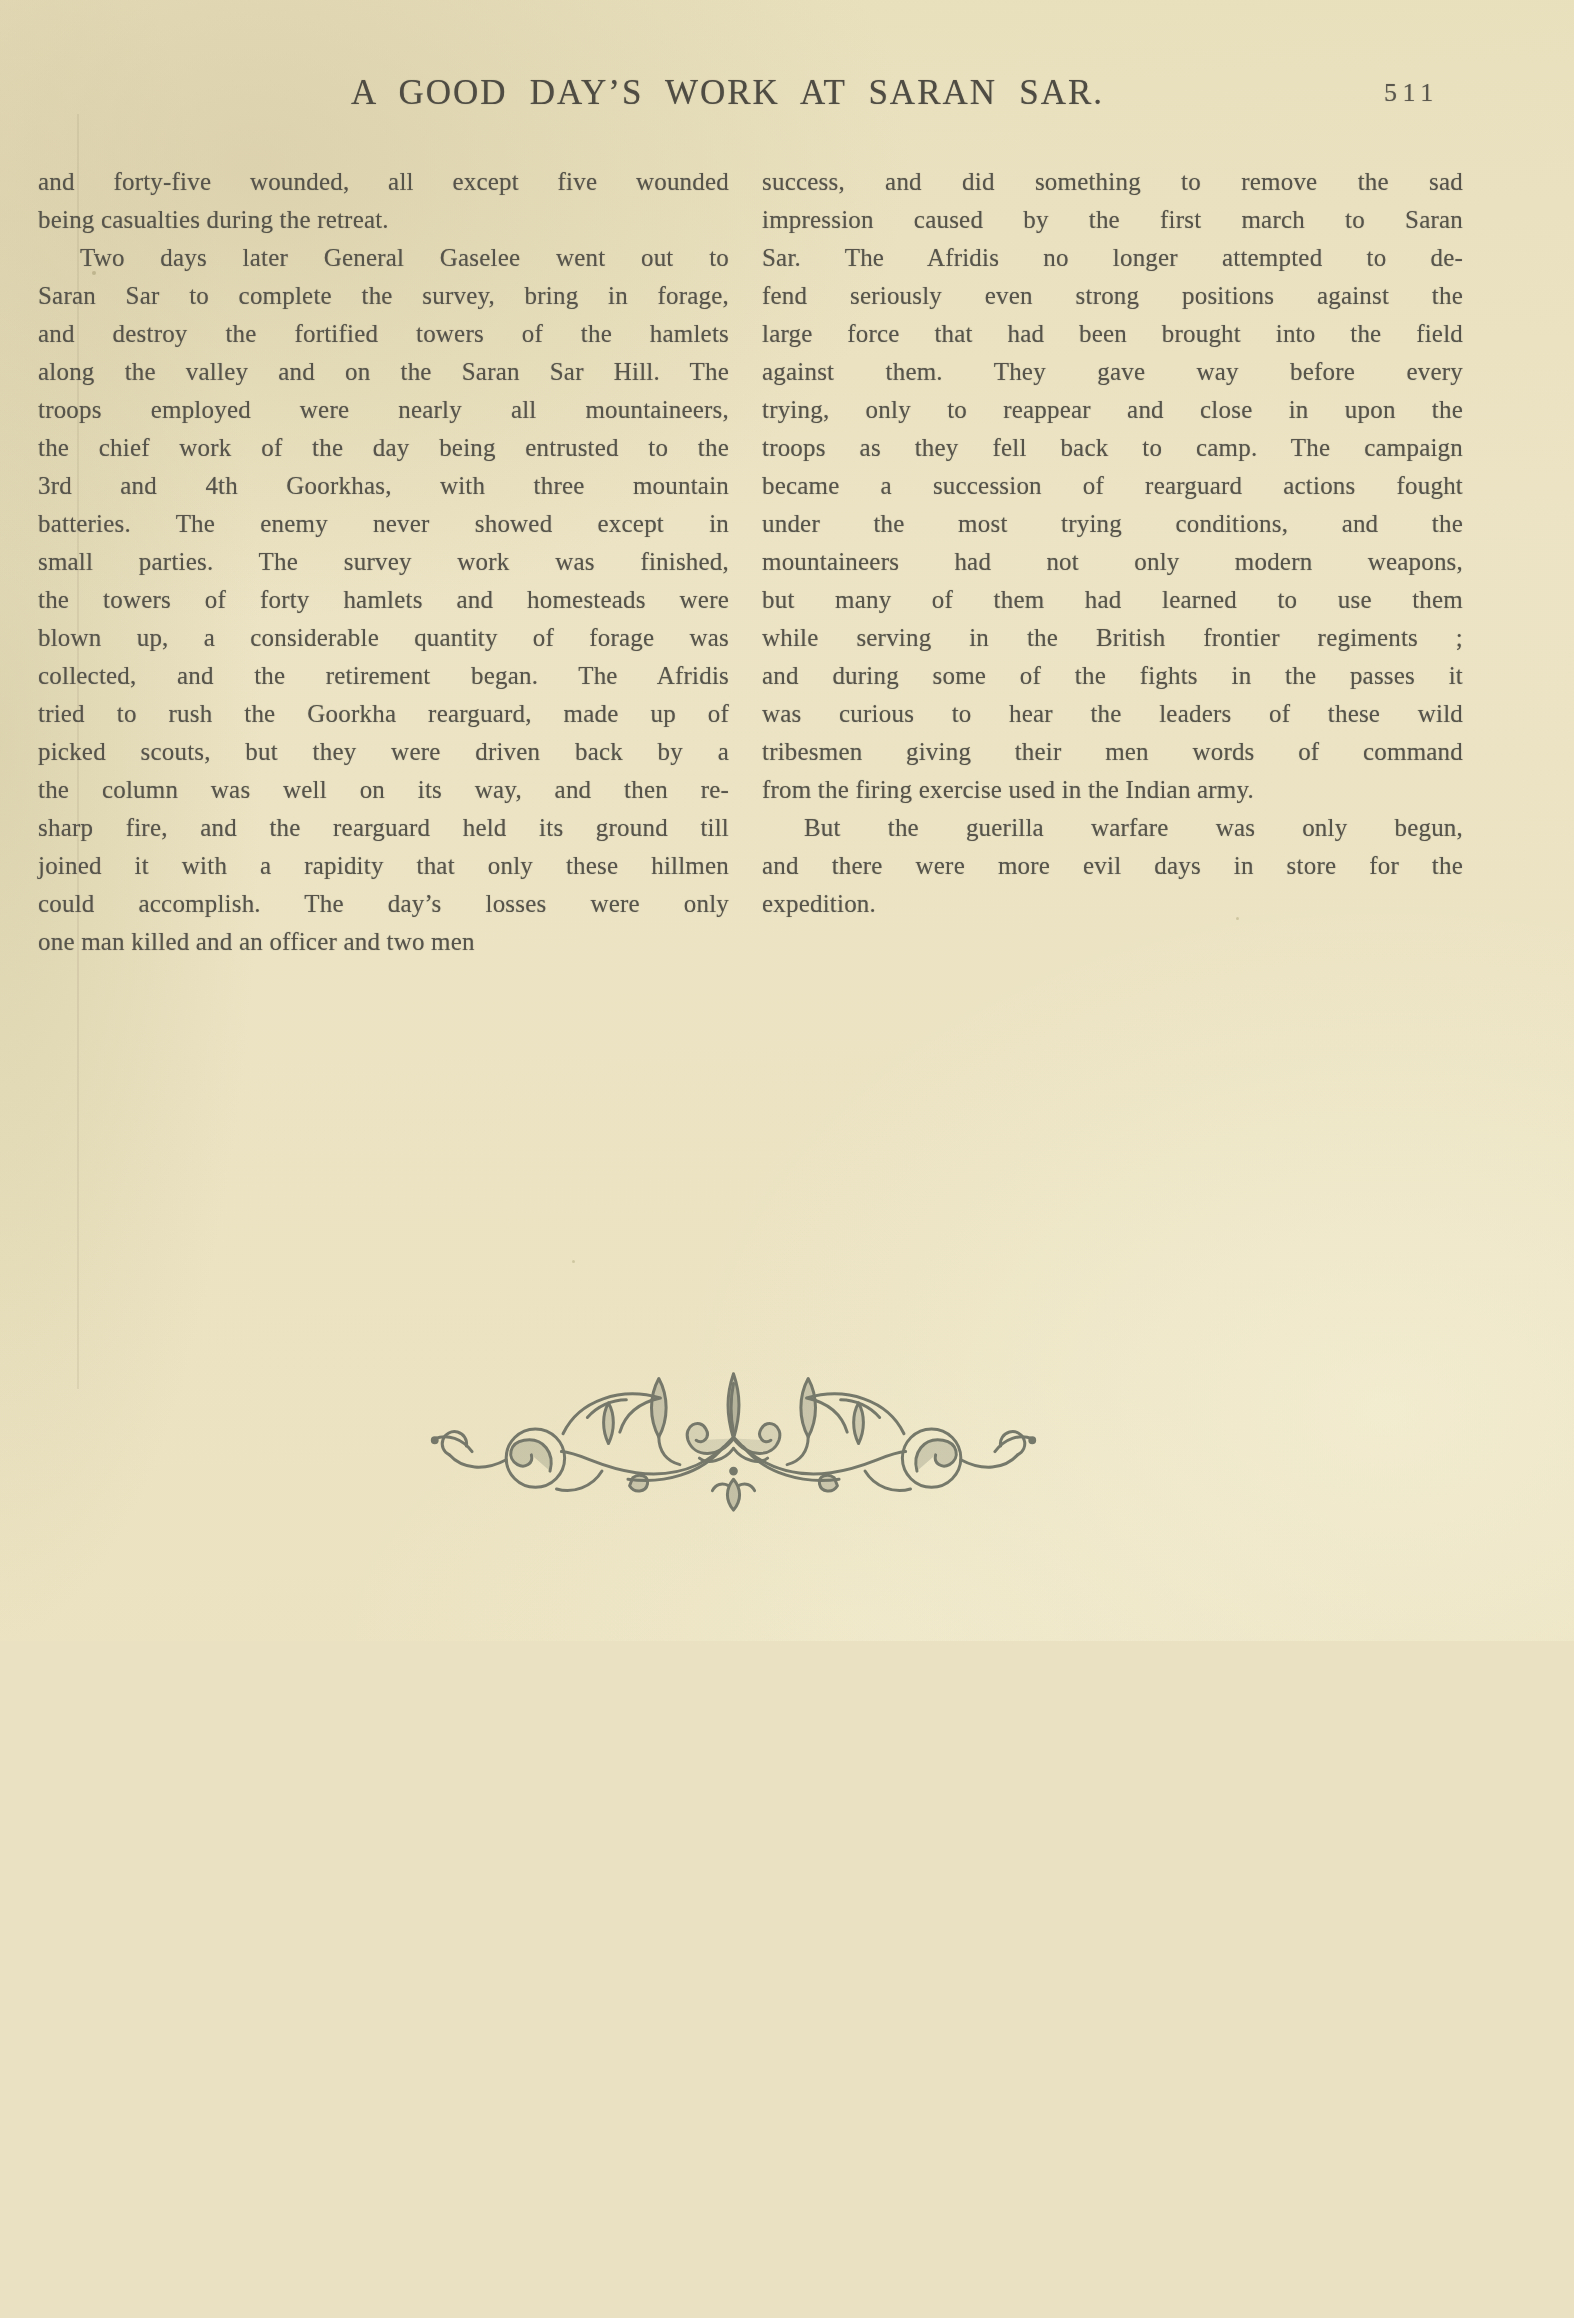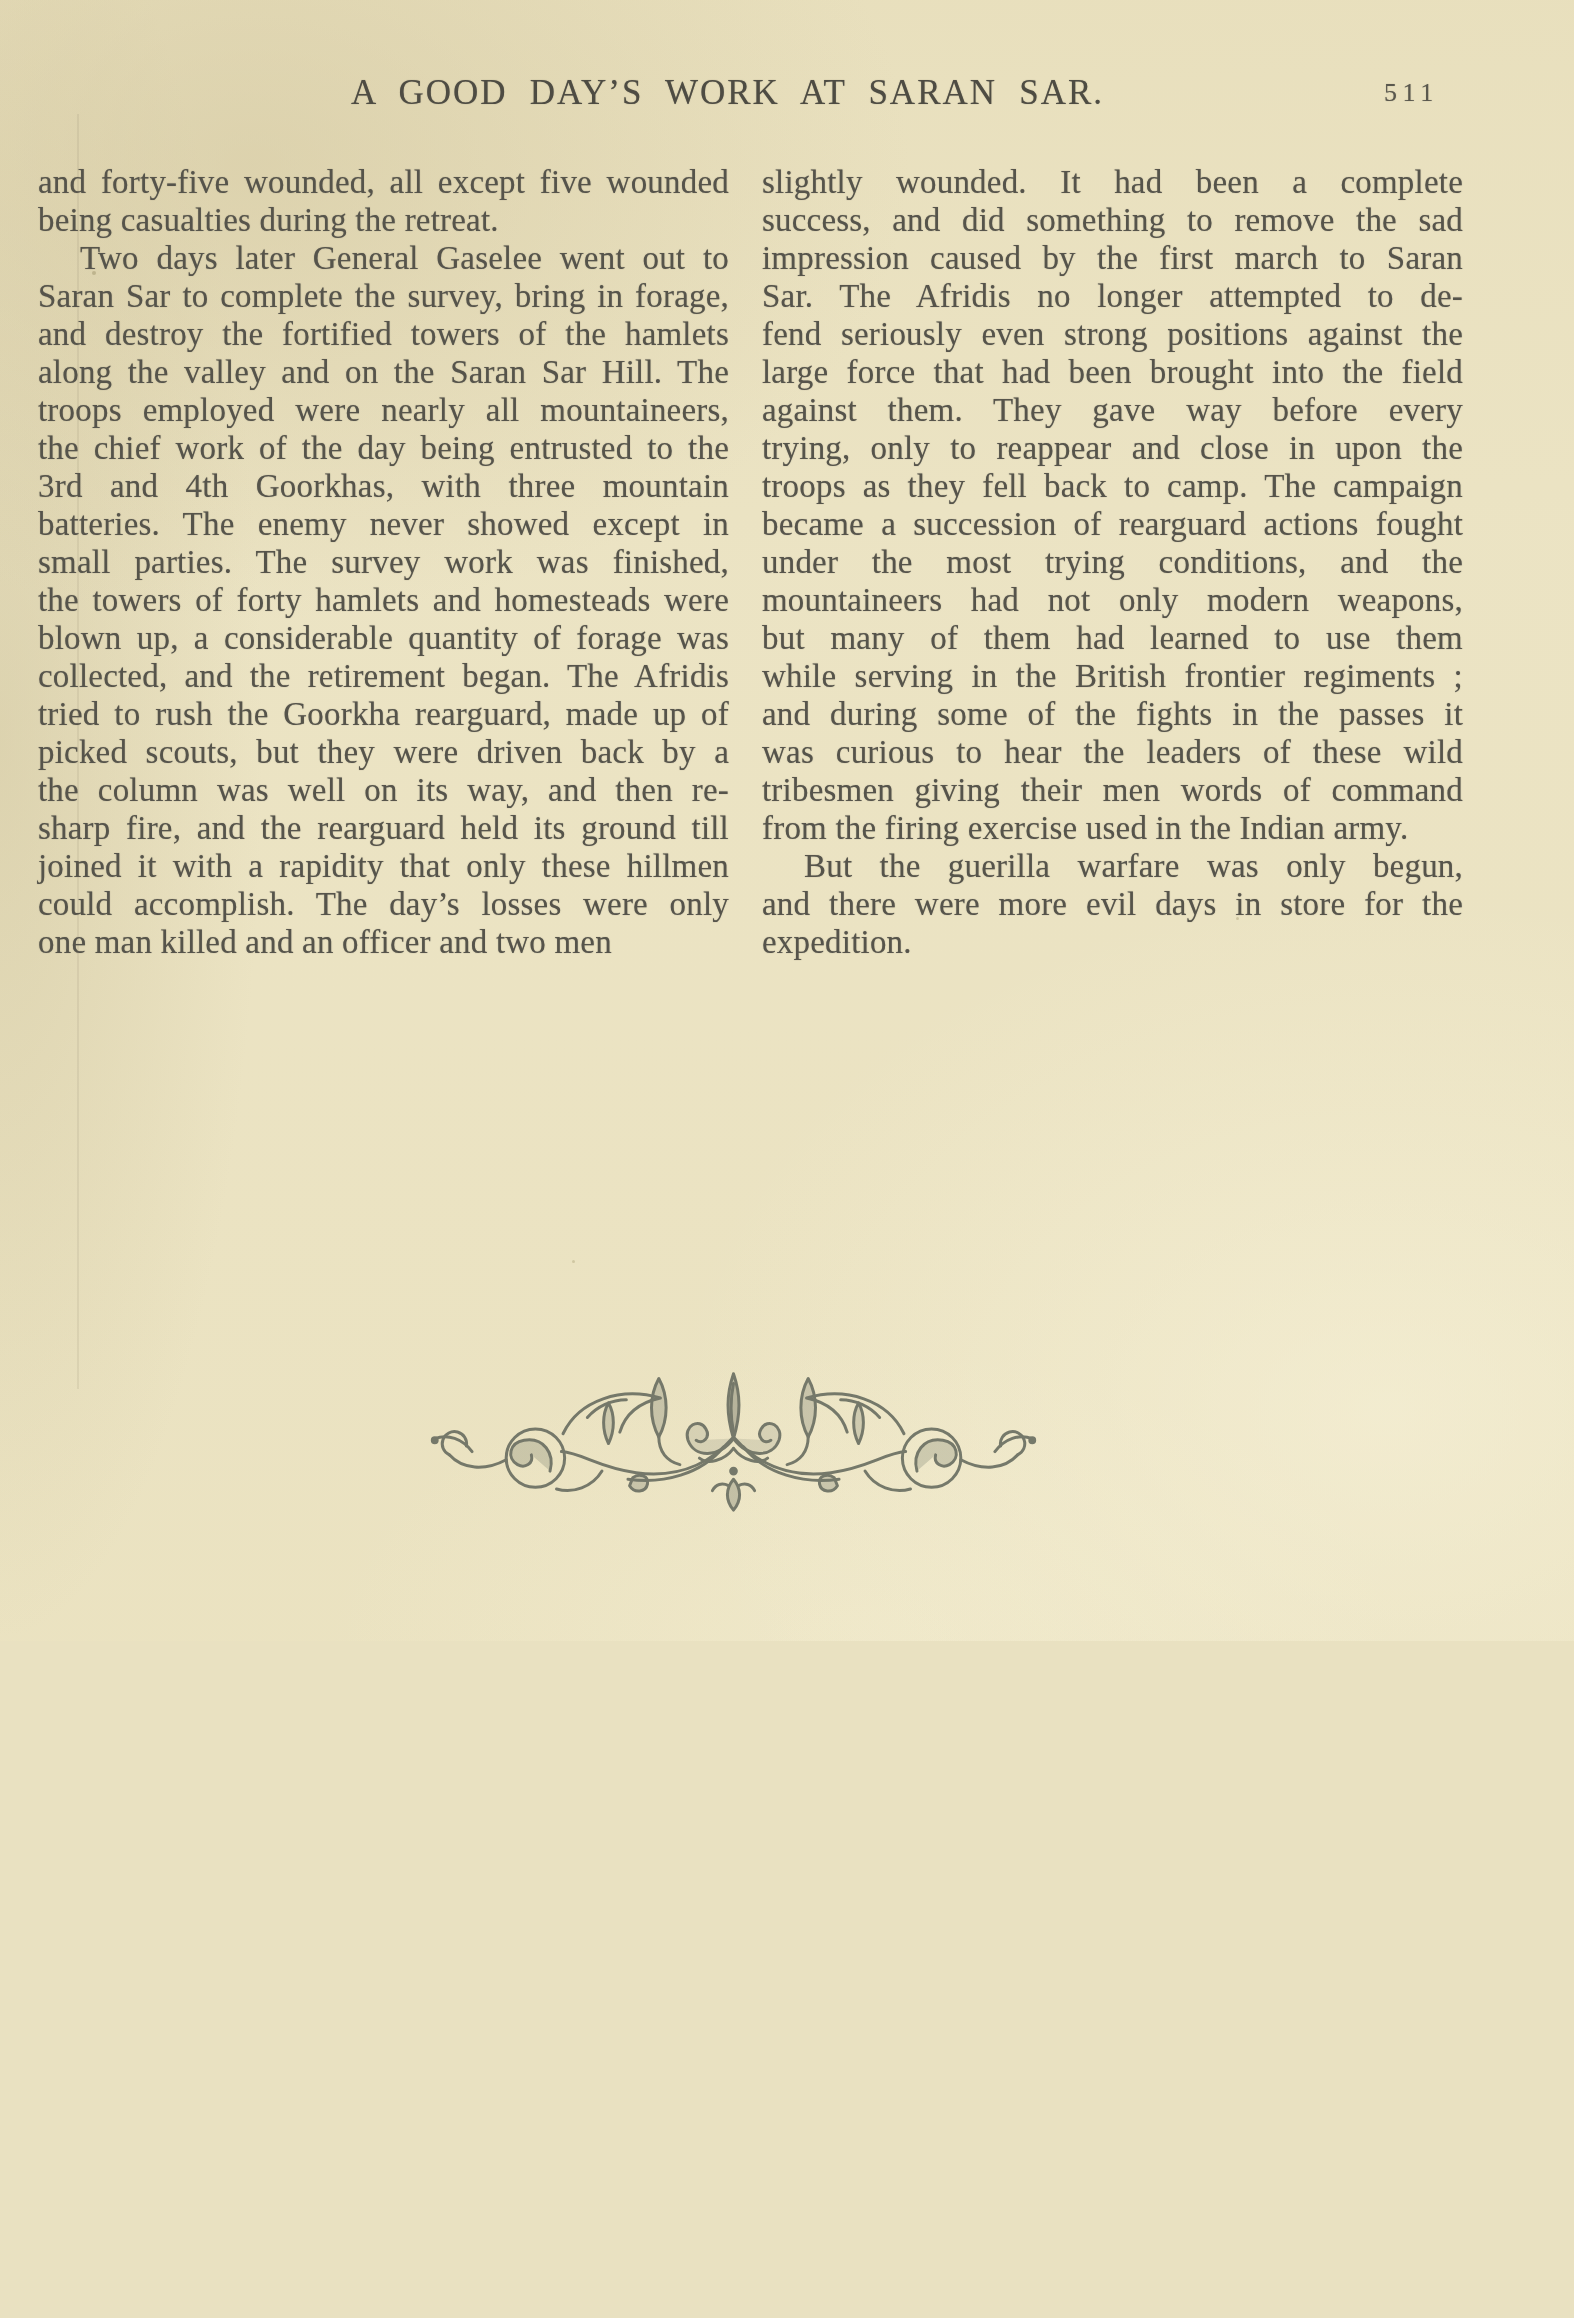--- a/index.html
+++ b/index.html
@@ -26,21 +26,21 @@
     color:#4e4c43;text-shadow:0 0 1px rgba(78,76,67,0.55);
     white-space:nowrap;
   }
   .page-number{
     position:absolute;left:1350px;top:78px;width:123px;
     text-align:center;font-size:26px;letter-spacing:5.7px;
     color:#5a584e;text-shadow:0 0 1px rgba(90,88,78,0.5);
     font-feature-settings:"onum";
   }
   
-  .column{position:absolute;top:163px;font-size:33px;line-height:38px;
+  .column{position:absolute;top:163px;font-size:25px;line-height:38px;
     letter-spacing:0.2px;text-shadow:0 0 1.1px rgba(86,84,75,0.5);}
   .column-left{left:38px;width:691px;}
   .column-right{left:762px;width:701px;}
   .line{text-align:justify;text-align-last:justify;text-justify:inter-word;height:38px;white-space:normal;}
   .line.end{text-align-last:left;}
   .line.indent{text-indent:42px;}
   
   .ornament{position:absolute;left:425px;top:1353px;width:617px;height:168px;opacity:0.88;}
   .ornament path,.ornament circle{vector-effect:non-scaling-stroke;}
   
@@ -88,21 +88,20 @@
       <div class="line">tried to rush the Goorkha rearguard, made up of</div>
       <div class="line">picked scouts, but they were driven back by a</div>
       <div class="line">the column was well on its way, and then re-</div>
       <div class="line">sharp fire, and the rearguard held its ground till</div>
       <div class="line">joined it with a rapidity that only these hillmen</div>
       <div class="line">could accomplish. The day’s losses were only</div>
       <div class="line end">one man killed and an officer and two men</div>
     </div>
 
   <div class="column column-right">
-      <div class="line">slightly wounded. It had been a complete</div>
       <div class="line">success, and did something to remove the sad</div>
       <div class="line">impression caused by the first march to Saran</div>
       <div class="line">Sar. The Afridis no longer attempted to de-</div>
       <div class="line">fend seriously even strong positions against the</div>
       <div class="line">large force that had been brought into the field</div>
       <div class="line">against them. They gave way before every</div>
       <div class="line">trying, only to reappear and close in upon the</div>
       <div class="line">troops as they fell back to camp. The campaign</div>
       <div class="line">became a succession of rearguard actions fought</div>
       <div class="line">under the most trying conditions, and the</div>

